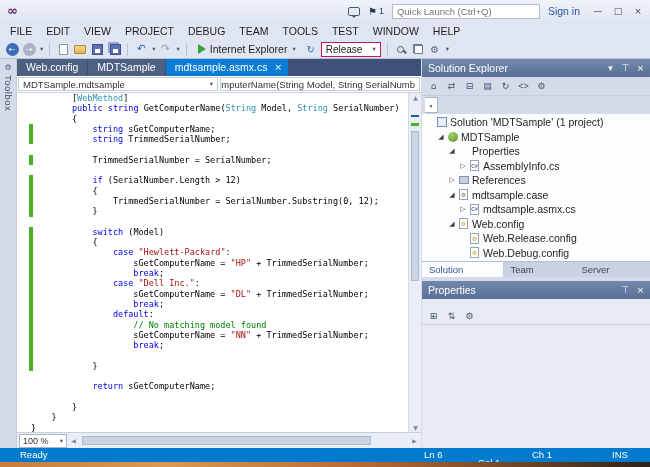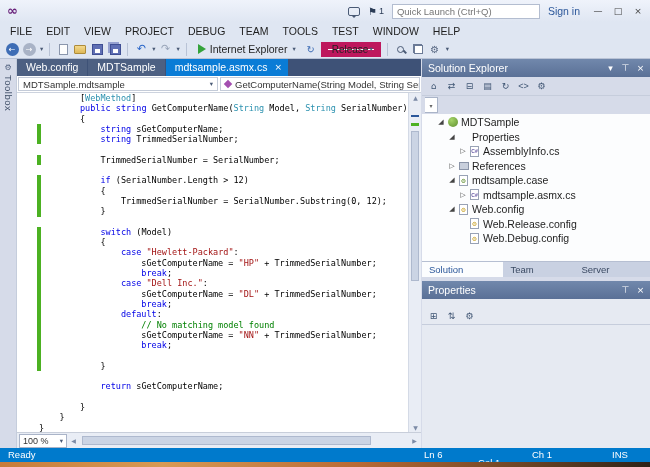--- a/index.html
+++ b/index.html
@@ -47,21 +47,21 @@
   .icon-save { width:11px; height:11px; background:#5F6FB4; border:1px solid #3F4F94; position:relative; }
   .icon-save::after { content:""; position:absolute; left:2px; right:2px; bottom:1px; height:4px; background:#fff; }
   .icon-save.all { box-shadow:-2px -2px 0 #97A2D1; margin-left:2px; }
   .undo-glyph { font-size:11px; color:#2B67C9; line-height:14px; }
   .redo-glyph { font-size:11px; color:#9AA6BA; line-height:14px; }
   .run-btn { display:flex; align-items:center; gap:4px; padding:0 5px; height:17px; }
   .play-triangle { width:0; height:0; border-left:8px solid #35A33C; border-top:5px solid transparent; border-bottom:5px solid transparent; }
   .run-label { font-size:10.5px; color:#1E1E1E; }
   .refresh-glyph { font-size:10px; color:#3E6DB5; }
   .combo { display:flex; align-items:center; justify-content:space-between; background:#fff;
-    border:7px solid #be185d; height:15px; padding:0 4px; font-size:10px; color:#222; width:60px; }
+    border:1px solid #be185d; height:15px; padding:0 4px; font-size:10px; color:#222; width:60px; }
   .icon-magnifier { width:7px; height:7px; border:1.5px solid #4A5A75; border-radius:50%; position:relative; }
   .icon-magnifier::after { content:""; position:absolute; width:4px; height:1.5px; background:#4A5A75;
     transform:rotate(45deg); right:-4px; bottom:-1px; }
   .icon-layers { width:10px; height:10px; position:relative; }
   .icon-layers::before { content:""; position:absolute; left:0; top:0; width:7px; height:7px; background:#CBD4E4; border:1px solid #6B7A96; }
   .icon-layers::after { content:""; position:absolute; right:0; bottom:0; width:7px; height:7px; background:#fff; border:1px solid #6B7A96; }
   .gear-glyph { font-size:10px; color:#5A6A85; }
 
   
   .toolbox-strip { position:absolute; left:0; top:59px; width:17px; height:389px;
@@ -73,27 +73,27 @@
   .tabstrip { position:absolute; left:17px; top:59px; width:404px; height:17px;
     background:#3E5277; display:flex; align-items:stretch; }
   .doc-tab { line-height:17px; padding:0 9px; font-size:10.5px; color:#FFF; background:#4D6082; margin-right:1px; white-space:nowrap; }
   .doc-tab.active { background:#0A7CD6; display:flex; align-items:center; gap:7px; padding-right:6px; }
   .tab-close { font-size:9px; line-height:17px; }
 
   
   .navbar { position:absolute; left:17px; top:76px; width:404px; height:17px; background:#FFF;
     border-bottom:1px solid #CDD3DE; display:flex; }
   .nav-combo { flex:1; border:1px solid #C4CBD8; margin:1px; background:#fff; display:flex; align-items:center;
-    font-size:9.5px; color:#333; padding:0 4px; gap:4px; overflow:hidden; white-space:nowrap; }
+    font-size:9.5px; color:#333; padding:0 4px; gap:4px; overflow:hidden; white-space:nowrap;justify-content:flex-end; }
   .nav-combo .caret { margin-left:auto; }
   .method-diamond { width:6px; height:6px; background:#A44FB0; transform:rotate(45deg); flex:0 0 auto; }
 
   
   .code-area { position:absolute; left:17px; top:93px; width:404px; height:339px; background:#FFF; overflow:hidden; }
-  .code-lines { position:absolute; left:0; top:0; right:13px; bottom:0; padding-left:22px;
+  .code-lines { position:absolute; left:0; top:0; right:13px; bottom:0; padding-left:14px;
     font-family:"DejaVu Sans Mono",monospace; font-size:8.5px; line-height:10.3px; white-space:pre; }
   .code-line { position:relative; height:10.3px; }
   .code-line.changed::before { content:""; position:absolute; left:-2px; top:0; width:4px; height:100%; background:#4CB122; }
   .tok-p { color:#000; } .tok-k { color:#0000E6; } .tok-t { color:#2B91AF; }
   .tok-s { color:#A31515; } .tok-c { color:#008000; }
   .vscroll { position:absolute; right:0; top:0; width:13px; height:339px; background:#E9EDF5; border-left:1px solid #D4DAE6; }
   .sb-arrow { position:absolute; left:0; width:13px; text-align:center; font-size:6px; color:#7C8BA6; }
   .sb-up { top:1px; } .sb-down { bottom:1px; }
   .sb-thumb { position:absolute; left:2px; top:38px; width:8px; height:150px; background:#CBD4E4; border:1px solid #AEB9CE; }
   .sb-mark { position:absolute; left:2px; width:8px; height:3px; }
@@ -145,21 +145,21 @@
   .se-tab { padding:0 7px; line-height:15px; color:#3B4A63; }
   .se-tab.active { background:#FCFDFE; color:#2B579A; }
 
   
   .props-panel { position:absolute; left:422px; top:281px; width:228px; height:167px; background:#E6EAF2; display:flex; flex-direction:column; }
   .props-toolbar { margin-top:8px; height:18px; display:flex; gap:3px; padding:0 4px; align-items:center; border-bottom:1px solid #C6CDDC; }
   .props-body { flex:1; }
 
   
   .statusbar { position:absolute; left:0; top:448px; width:650px; height:14px; background:#007ACC; color:#fff; font-size:9.5px; }
-  .st-ready { position:absolute; left:8px; top:0; line-height:14px; }
+  .st-ready { position:absolute; left:20px; top:0; line-height:14px; }
   .st-ln  { position:absolute; left:424px; top:0; line-height:14px; }
   .st-col { position:absolute; left:478px; top:8px; line-height:14px; }
   .st-ch  { position:absolute; left:532px; top:0; line-height:14px; }
   .st-ins { position:absolute; left:612px; top:0; line-height:14px; }
 
   
   .taskbar-sliver { position:absolute; left:0; top:462px; width:650px; height:5px;
     background:linear-gradient(90deg,#C77B3A 0%,#D89A55 25%,#B96A35 55%,#6E4526 80%,#2E2218 100%); }
 </style>
 </head>
@@ -315,20 +315,27 @@
     <span class="se-tb-icon g">⊟</span>
     <span class="se-tb-icon g">▤</span>
     <span class="se-tb-icon g">↻</span>
     <span class="se-tb-icon">&lt;&gt;</span>
     <span class="se-tb-icon g">⚙</span>
   </div>
   <div class="se-search">
     <span class="se-search-caret g">▾</span>
   </div>
   <div class="se-tree">
+      <div class="tree-row" style="padding-left: 3px;">
+        <span class="tree-exp g"></span>
+        <span class="tree-icon">
+          <span class="ic-solution"></span>
+        </span>
+        <span class="tree-label">Solution 'MDTSample' (1 project)</span>
+      </div>
       <div class="tree-row" style="padding-left: 14px;">
         <span class="tree-exp g">◢</span>
         <span class="tree-icon">
           <span class="ic-project"></span>
         </span>
         <span class="tree-label">MDTSample</span>
       </div>
       <div class="tree-row" style="padding-left: 25px;">
         <span class="tree-exp g">◢</span>
         <span class="tree-icon">

